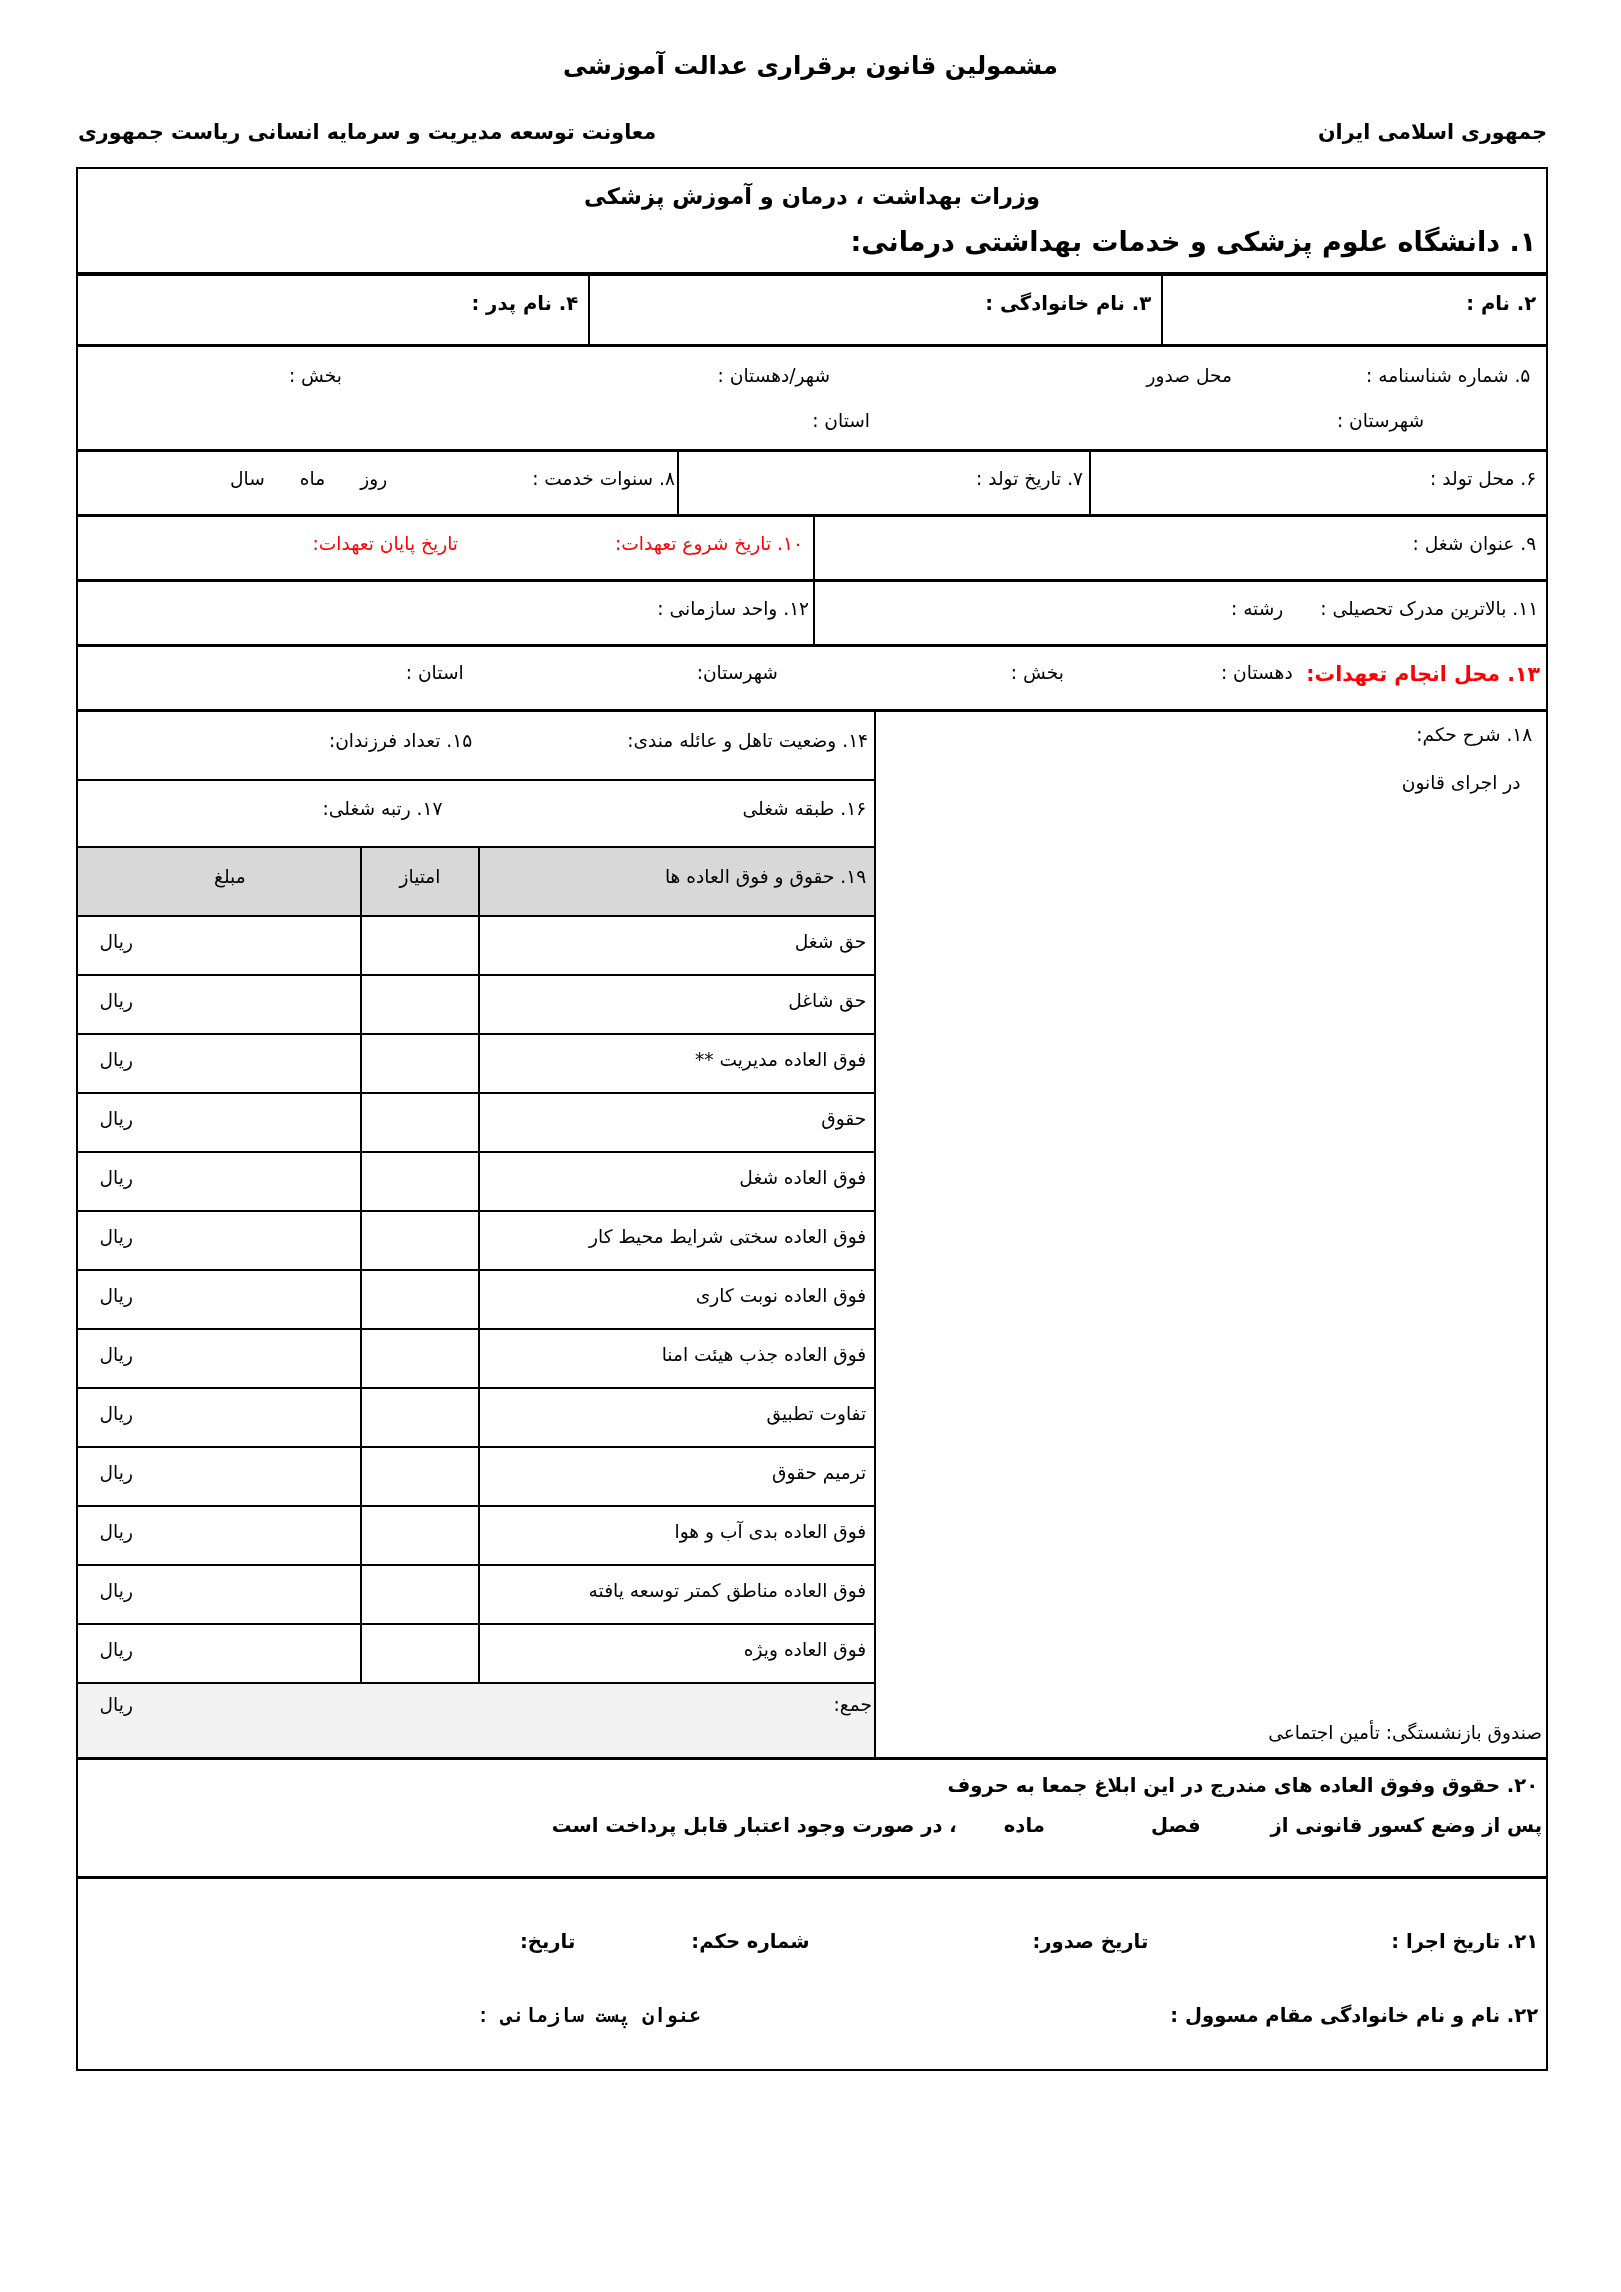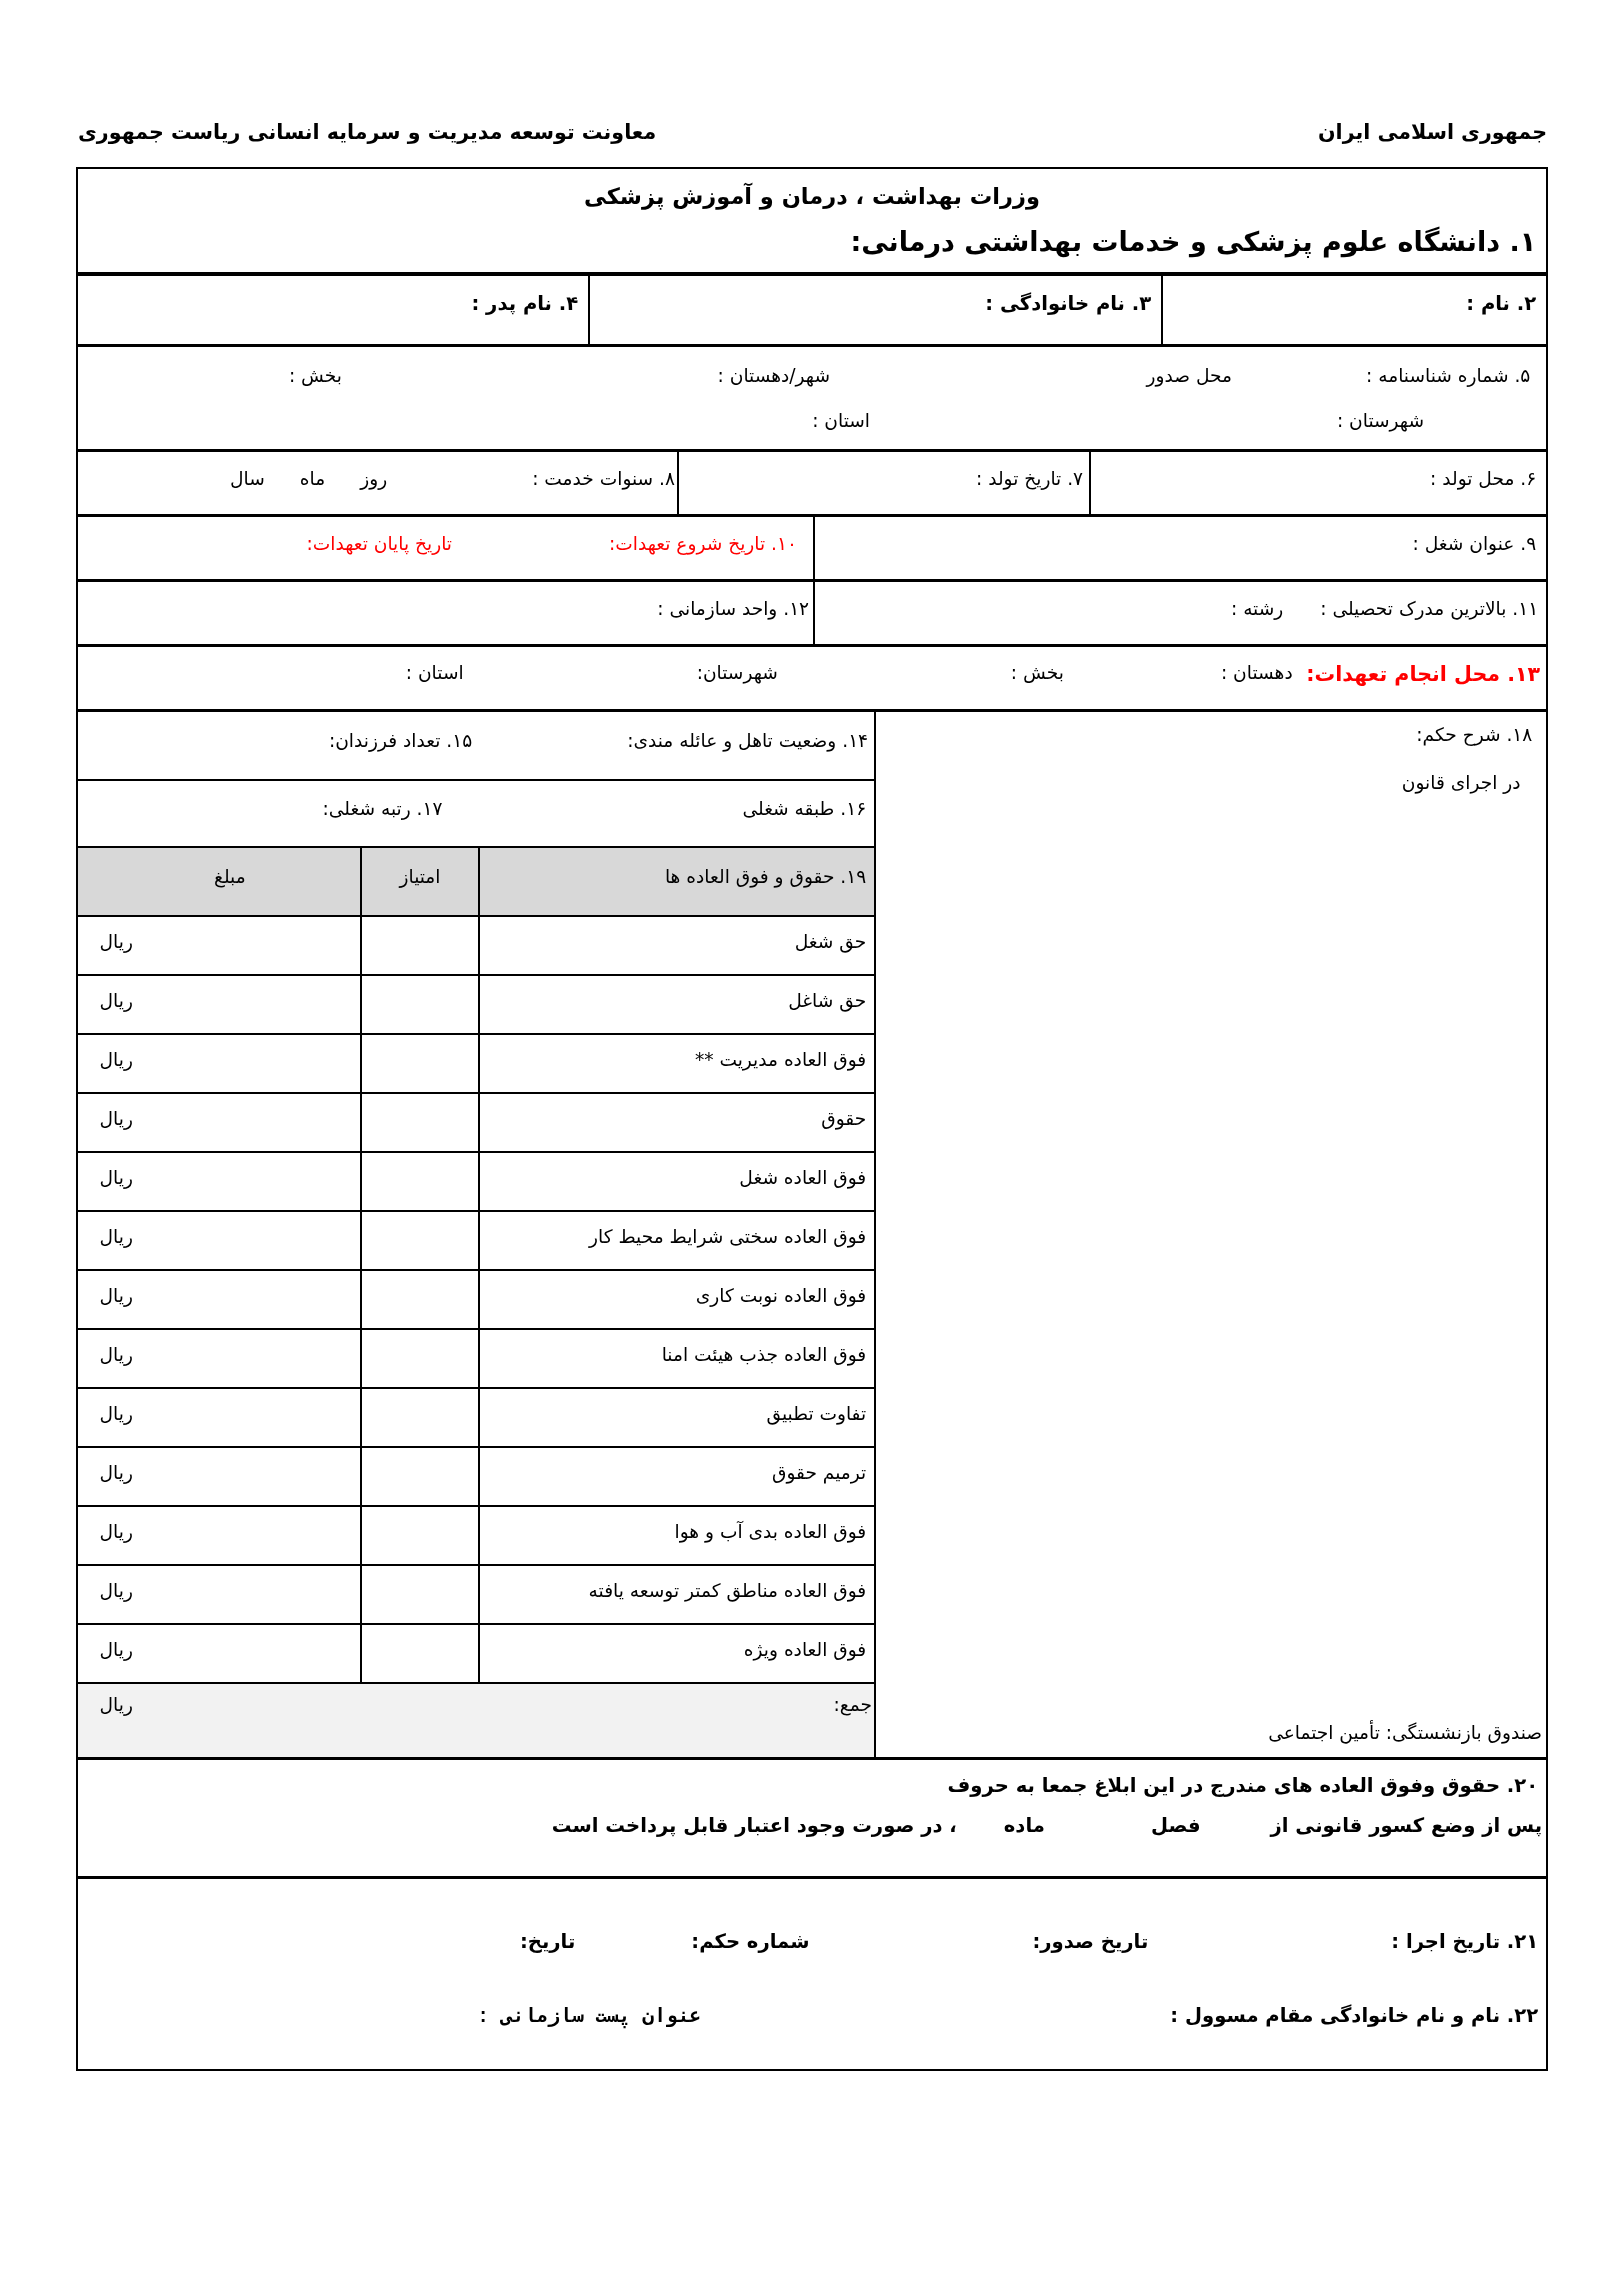--- a/index.html
+++ b/index.html
@@ -60,21 +60,21 @@
   .c-birthplace { width: 457px; padding: 15.7px 9.8px 0 0; }
   .c-birthdate  { width: 412px; padding: 15.7px 5.9px 0 0; }
   .c-service    { flex: 1; display: flex; padding-top: 15.7px; }
   .c-service .svc-label { padding-right: 2px; }
   .svc-day { margin-right: 145px; }
   .svc-month, .svc-year { margin-right: 35px; }
 
   .r-job { height: 65px; display: flex; }
   .c-jobtitle { width: 733px; padding: 15.7px 9.8px 0 0; }
   .c-commit { flex: 1; display: flex; padding-top: 15.7px; }
-  .commit-start { padding-right: 16px; }
+  .commit-start { padding-right: 10px; }
   .commit-end { margin-right: 157px; }
 
   .r-degree { height: 65px; display: flex; }
   .c-degree { width: 733px; padding: 15.7px 7.8px 0 0; display: flex; }
   .major-label { margin-right: 37px; }
   .c-unit { flex: 1; padding: 15.7px 3.9px 0 0; }
 
   .r-place13 { height: 65px; display: flex; padding-top: 14.7px; }
   .p13-label { font-weight: 700; font-size: 20.6px; padding-right: 5.9px; }
   .p13-village { margin-right: 13.7px; }
@@ -126,20 +126,21 @@
   .s21-date { margin-right: 116px; }
   .s22 { display: flex; padding: 51px 7.8px 0 0; }
   .s22-post { margin-right: 469px; font-family: Liberation Mono, monospace; }
   span { white-space: nowrap; }
 </style>
 </head>
 <body>
 
 <div class="page">
 
+  <div class="masthead-title">مشمولین قانون برقراری عدالت آموزشی</div>
   <div class="masthead-row">
     <span>جمهوری اسلامی ایران</span>
     <span>معاونت توسعه مدیریت و سرمایه انسانی ریاست جمهوری</span>
   </div>
 
   <div class="form-box">
 
     <div class="r-ministry bb5">
       <div class="ministry-name">وزرات بهداشت ، درمان و آموزش پزشکی</div>
       <div class="university-label">۱. دانشگاه علوم پزشکی و خدمات بهداشتی درمانی:</div>

